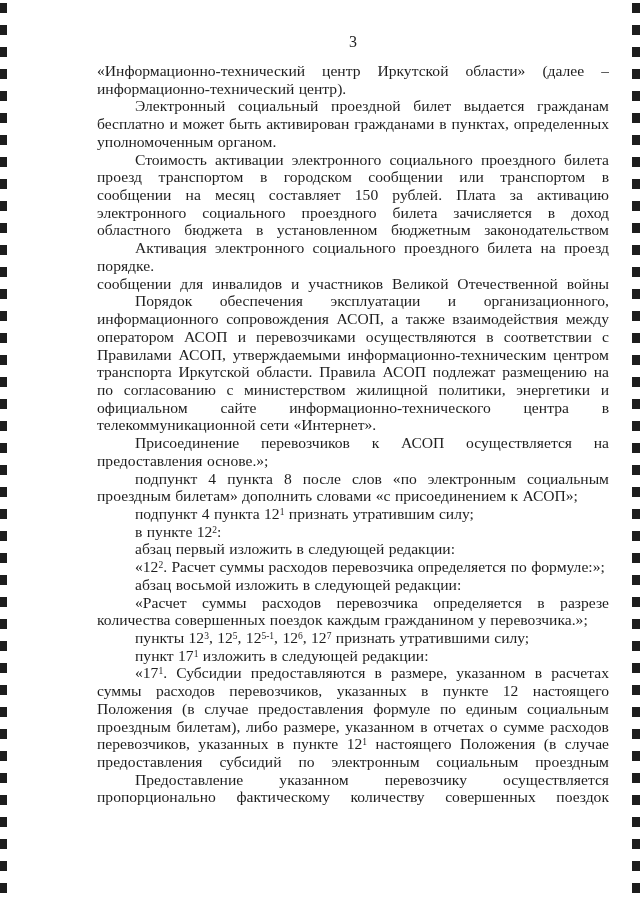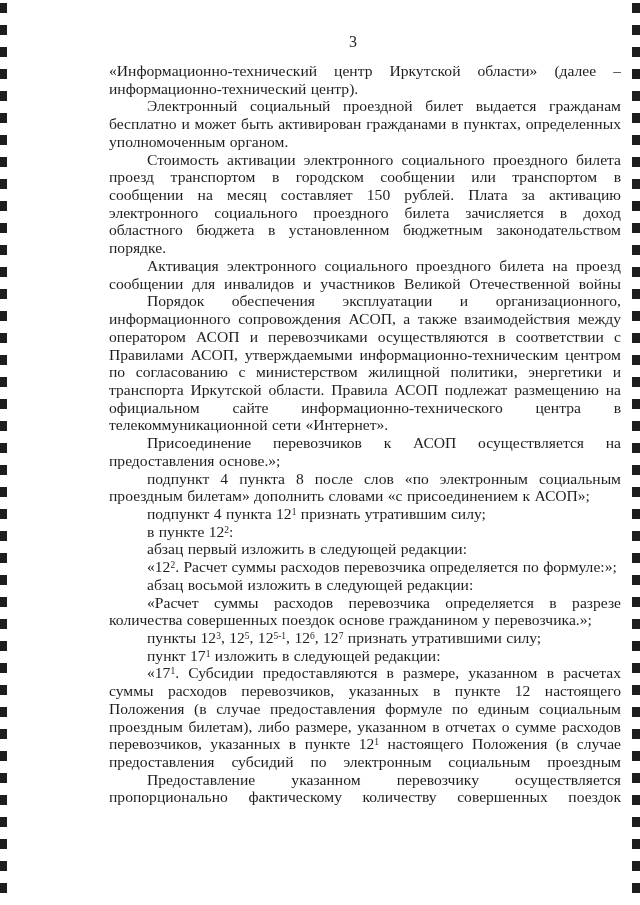--- a/index.html
+++ b/index.html
@@ -42,21 +42,20 @@
     width: 512px;
     text-align: center;
     font-size: 16px;
     line-height: 18px;
   }
   .doc-body {
     position: absolute;
     top: 62px;
     left: 97px;
     width: 512px;
-    margin-left: 12px;
   }
   .line {
     font-size: 15.6px;
     line-height: 17.72px;
     height: 17.72px;
     overflow: hidden;
     text-align: justify;
     word-spacing: 0.5px;
   }
   .line.fill {
@@ -85,42 +84,42 @@
       <div class="line fill">«Информационно-технический центр Иркутской области» (далее –</div>
       <div class="line">информационно-технический центр).</div>
       <div class="line fill indent">Электронный социальный проездной билет выдается гражданам</div>
       <div class="line fill">бесплатно и может быть активирован гражданами в пунктах, определенных</div>
       <div class="line">уполномоченным органом.</div>
       <div class="line fill indent">Стоимость активации электронного социального проездного билета на</div>
       <div class="line fill">проезд транспортом в городском сообщении или транспортом в пригородном</div>
       <div class="line fill">сообщении на месяц составляет 150 рублей. Плата за активацию</div>
       <div class="line fill">электронного социального проездного билета зачисляется в доход</div>
       <div class="line fill">областного бюджета в установленном бюджетным законодательством</div>
+      <div class="line fill indent">Активация электронного социального проездного билета на проезд</div>
       <div class="line">порядке.</div>
-      <div class="line fill indent">Активация электронного социального проездного билета на проезд</div>
       <div class="line fill">сообщении для инвалидов и участников Великой Отечественной войны</div>
       <div class="line fill indent">Порядок обеспечения эксплуатации и организационного, технического,</div>
       <div class="line fill">информационного сопровождения АСОП, а также взаимодействия между</div>
       <div class="line fill">оператором АСОП и перевозчиками осуществляются в соответствии с</div>
       <div class="line fill">Правилами АСОП, утверждаемыми информационно-техническим центром</div>
+      <div class="line fill">транспорта Иркутской области. Правила АСОП подлежат размещению на</div>
       <div class="line fill">по согласованию с министерством жилищной политики, энергетики и</div>
-      <div class="line fill">транспорта Иркутской области. Правила АСОП подлежат размещению на</div>
       <div class="line fill">официальном сайте информационно-технического центра в информационно-</div>
       <div class="line">телекоммуникационной сети «Интернет».</div>
       <div class="line fill indent">Присоединение перевозчиков к АСОП осуществляется на</div>
       <div class="line">предоставления основе.»;</div>
       <div class="line fill indent">подпункт 4 пункта 8 после слов «по электронным социальным</div>
       <div class="line">проездным билетам» дополнить словами «с присоединением к АСОП»;</div>
       <div class="line indent">подпункт 4 пункта 12<sup>1</sup> признать утратившим силу;</div>
       <div class="line indent">в пункте 12<sup>2</sup>:</div>
       <div class="line indent">абзац первый изложить в следующей редакции:</div>
       <div class="line indent">«12<sup>2</sup>. Расчет суммы расходов перевозчика определяется по формуле:»;</div>
       <div class="line indent">абзац восьмой изложить в следующей редакции:</div>
       <div class="line fill indent">«Расчет суммы расходов перевозчика определяется в разрезе</div>
-      <div class="line">количества совершенных поездок основе гражданином у перевозчика.»;</div>
+      <div class="line">количества совершенных поездок каждым гражданином у перевозчика.»;</div>
       <div class="line indent">пункты 12<sup>3</sup>, 12<sup>5</sup>, 12<sup>5-1</sup>, 12<sup>6</sup>, 12<sup>7</sup> признать утратившими силу;</div>
       <div class="line indent">пункт 17<sup>1</sup> изложить в следующей редакции:</div>
       <div class="line fill indent">«17<sup>1</sup>. Субсидии предоставляются в размере, указанном в расчетах</div>
       <div class="line fill">суммы расходов перевозчиков, указанных в пункте 12 настоящего</div>
       <div class="line fill">Положения (в случае предоставления формуле по единым социальным</div>
       <div class="line fill">проездным билетам), либо размере, указанном в отчетах о сумме расходов</div>
       <div class="line fill">перевозчиков, указанных в пункте 12<sup>1</sup> настоящего Положения (в случае</div>
       <div class="line">предоставления субсидий по электронным социальным проездным билетам).</div>
       <div class="line fill indent">Предоставление указанном перевозчику осуществляется</div>
       <div class="line fill">пропорционально фактическому количеству совершенных поездок</div>

